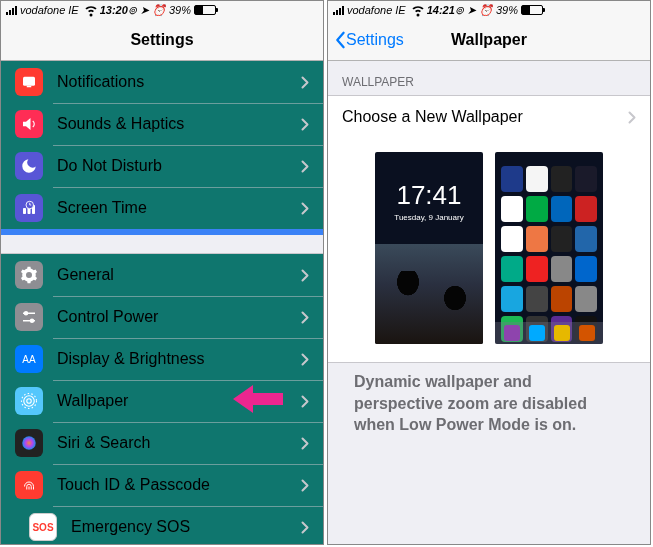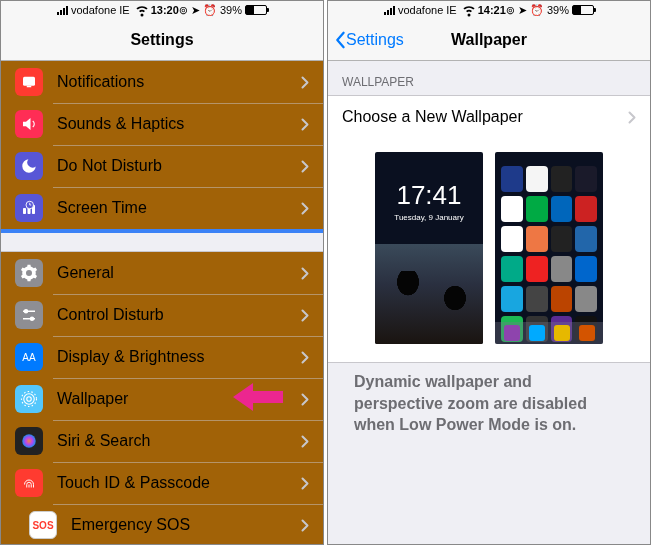--- a/index.html
+++ b/index.html
@@ -1,36 +1,36 @@
 <!DOCTYPE html>
 <html><head>
 <meta charset="utf-8">
 <style>
 * { margin: 0; padding: 0; box-sizing: border-box; -webkit-font-smoothing: antialiased; }
 body { font-family: -apple-system, "Helvetica Neue", Helvetica, Arial, sans-serif; background: #fff; width: 653px; height: 547px; display: flex; }
 .screen { width: 324px; height: 545px; border: 1px solid #888; background: #efeff4; overflow: hidden; display: flex; flex-direction: column; flex-shrink: 0; }
 .screen + .screen { margin-left: 3px; }
 
-.status-bar { height: 18px; background: #f7f7f7; display: flex; align-items: center; padding: 0 5px; font-size: 11px; color: #000; justify-content: center; }
+.status-bar { height: 18px; background: #f7f7f7; display: flex; align-items: center; padding: 0 5px; font-size: 11px; color: #000; justify-content: flex-start; font-style: italic; }
 .status-left { display: flex; align-items: center; gap: 3px; }
 .status-right { display: flex; align-items: center; gap: 3px; }
 .signal { display: flex; align-items: flex-end; gap: 1px; }
 .signal i { width: 2px; background: #000; display: block; }
 .signal i:nth-child(1){height:3px} .signal i:nth-child(2){height:5px} .signal i:nth-child(3){height:7px} .signal i:nth-child(4){height:9px}
 .battery { width: 22px; height: 10px; border: 1px solid #000; border-radius: 2px; position: relative; }
 .battery::after { content:""; position:absolute; right:-3px; top:2px; width:2px; height:4px; background:#000; border-radius:0 1px 1px 0;}
 .battery i { display:block; height:100%; width:39%; background:#000; }
 
 .nav-bar { height: 42px; background: #f7f7f7; border-bottom: 1px solid #b2b2b2; display: flex; align-items: center; justify-content: center; position: relative; }
 .nav-title { font-size: 16px; font-weight: 600; }
 .nav-back { position: absolute; left: 6px; display: flex; align-items: center; color: #007aff; font-size: 16px; }
 .nav-back svg { width: 12px; height: 18px; }
 
 .content { flex: 1; overflow-y: auto; }
-.group { margin-top: 18px; background: #a16207; border-top: 1px solid #c8c7cc; border-bottom: 4px solid #3b82f6; }
+.group { margin-top: 18px; background: #0f766e; border-top: 1px solid #c8c7cc; border-bottom: 6px solid #3b82f6; }
 .group:first-child { margin-top: 0; border-top: none; }
 .row { display: flex; align-items: center; height: 42px; padding: 0 14px 0 14px; position: relative; }
 .row + .row::before { content:""; position:absolute; left:52px; right:0; top:0; height:1px; background:#c8c7cc; transform:scaleY(0.5);}
 .row-icon { width: 28px; height: 28px; border-radius: 6px; margin-right: 14px; display:flex; align-items:center; justify-content:center; flex-shrink:0; }
 .row-label { flex: 1; font-size: 16px; color: #000; }
 .chevron { color: #c7c7cc; }
 .chevron svg { width: 8px; height: 13px; display:block; }
 
 .section-header { font-size: 12px; color: #6d6d72; padding: 14px 14px 6px; text-transform: uppercase; }
 .section-footer { font-size: 16px; color: #6d6d72; padding: 8px 26px; line-height: 1.35; font-weight: bold; }
@@ -180,21 +180,21 @@
         </div>
         <div class="row" style="position: relative;">
           <div class="row-icon" style="background: rgb(142, 142, 147);">
             <svg class="ico" viewBox="0 0 24 24" fill="none" stroke="#fff" stroke-width="2">
               <circle cx="8" cy="7" r="2" fill="#fff"></circle>
               <line x1="4" y1="7" x2="20" y2="7"></line>
               <circle cx="16" cy="17" r="2" fill="#fff"></circle>
               <line x1="4" y1="17" x2="20" y2="17"></line>
             </svg>
           </div>
-          <div class="row-label">Control Disturb</div>
+          <div class="row-label">Control Power</div>
           <span class="chevron">
             <svg viewBox="0 0 8 13" fill="none" stroke="#c7c7cc" stroke-width="2" stroke-linecap="round" stroke-linejoin="round">
               <polyline points="1.5,1.5 6.5,6.5 1.5,11.5"></polyline>
             </svg>
           </span>
         </div>
         <div class="row" style="position: relative;">
           <div class="row-icon" style="background: rgb(0, 122, 255);">
             <span style="color:#fff;font-size:10px;font-weight:400">AA</span>
           </div>

